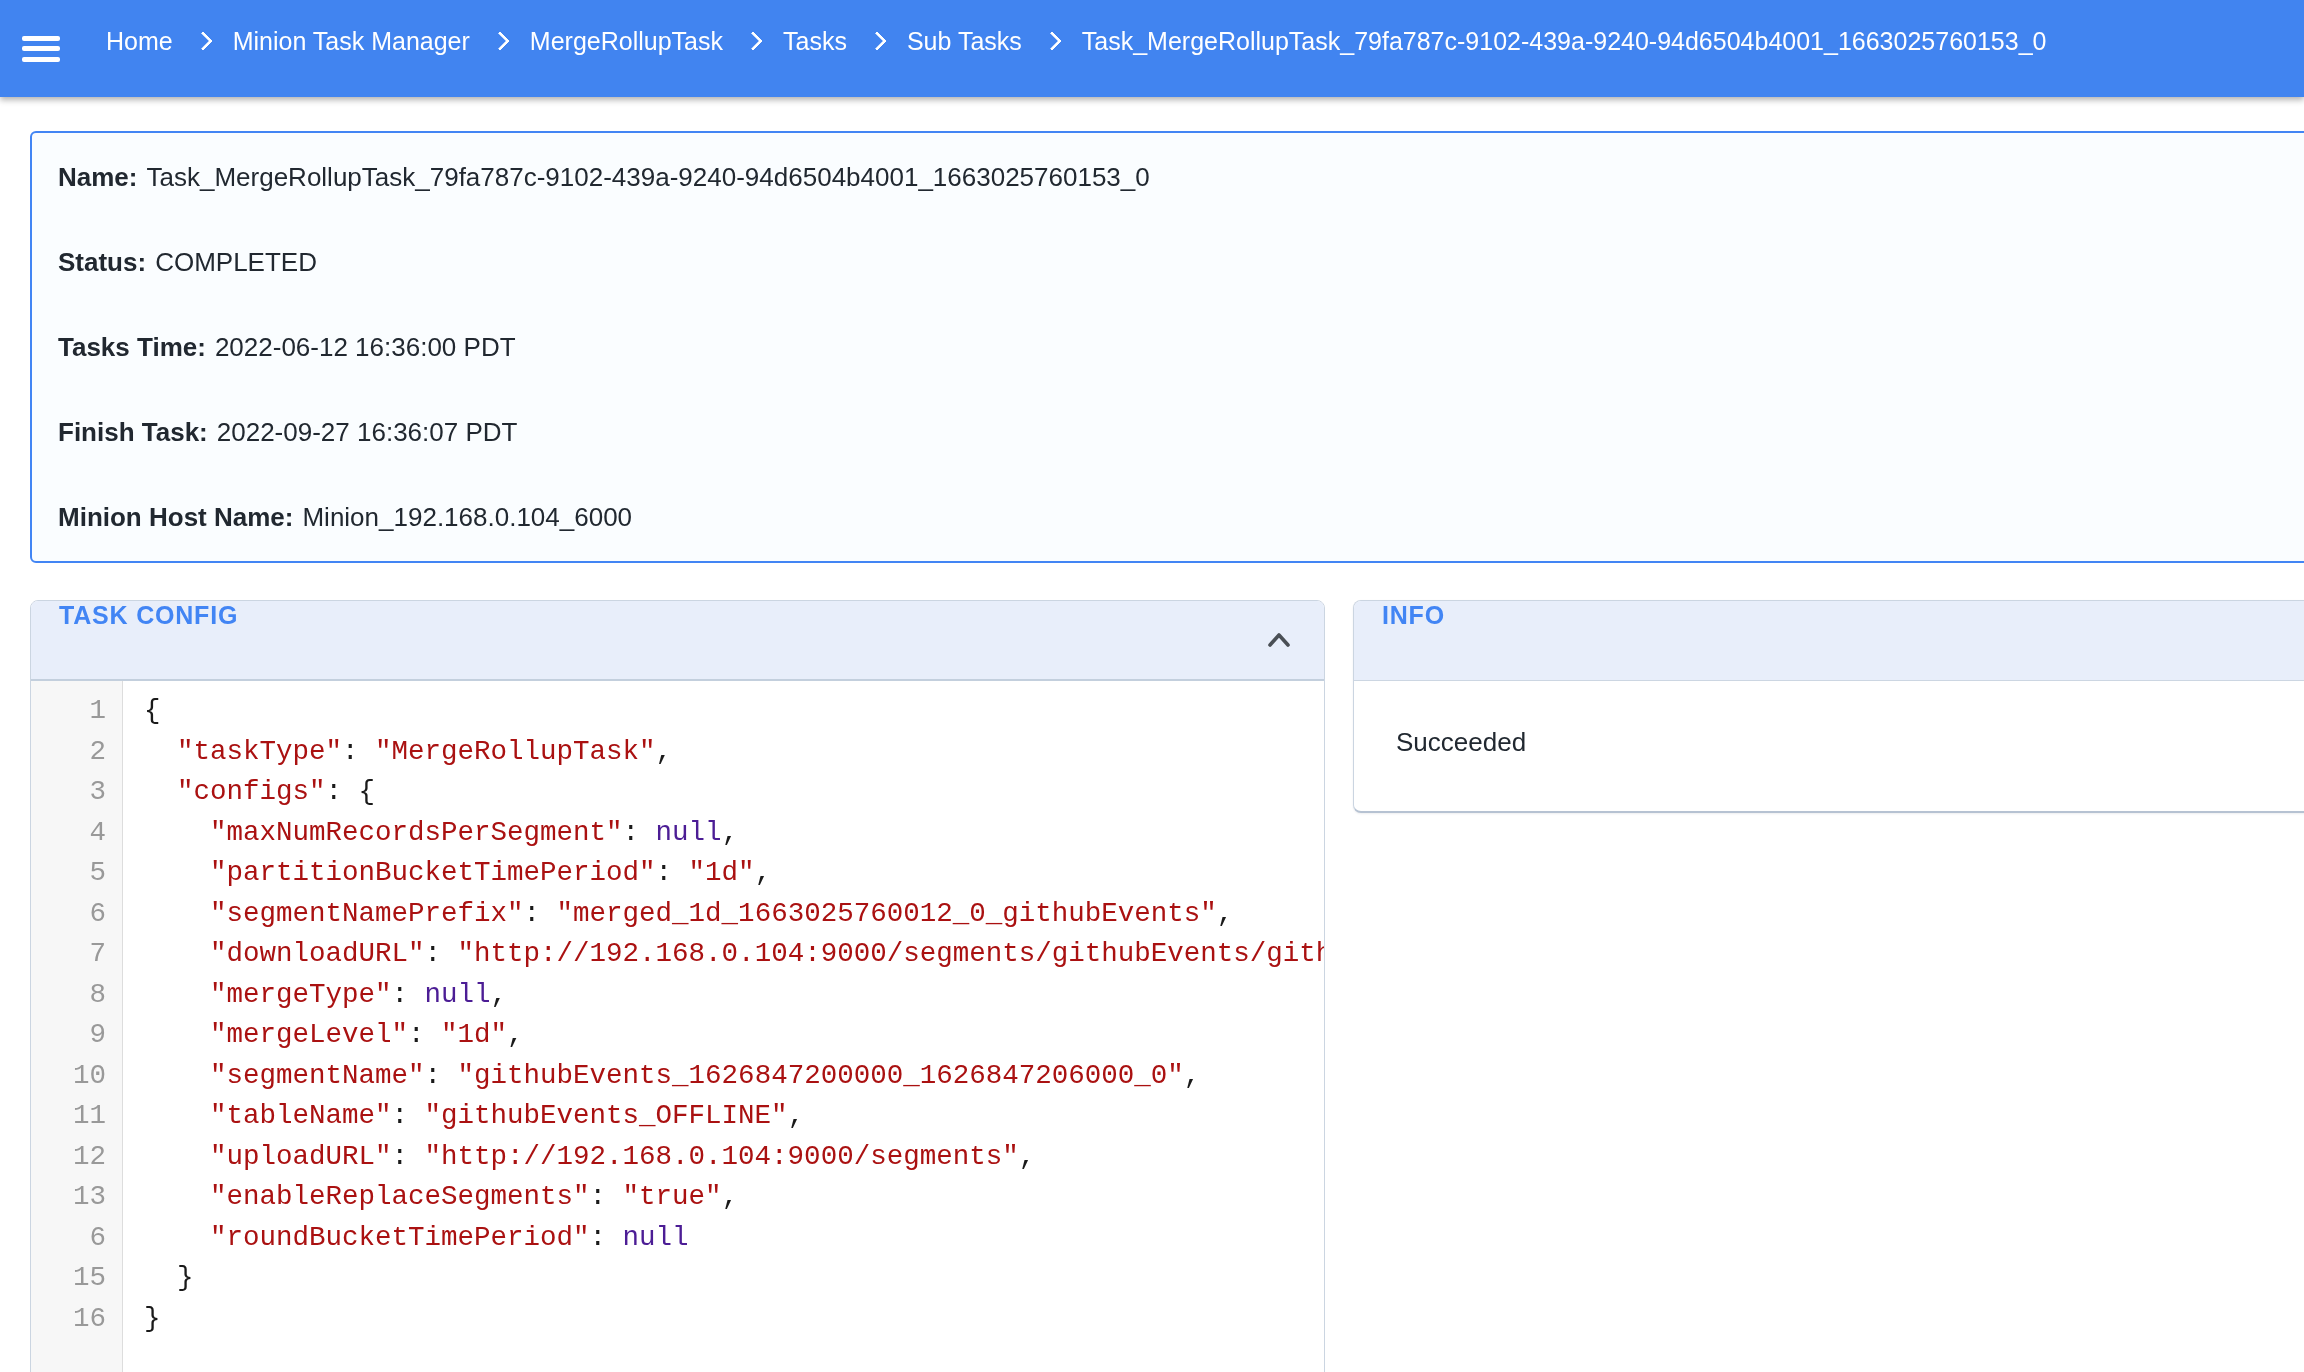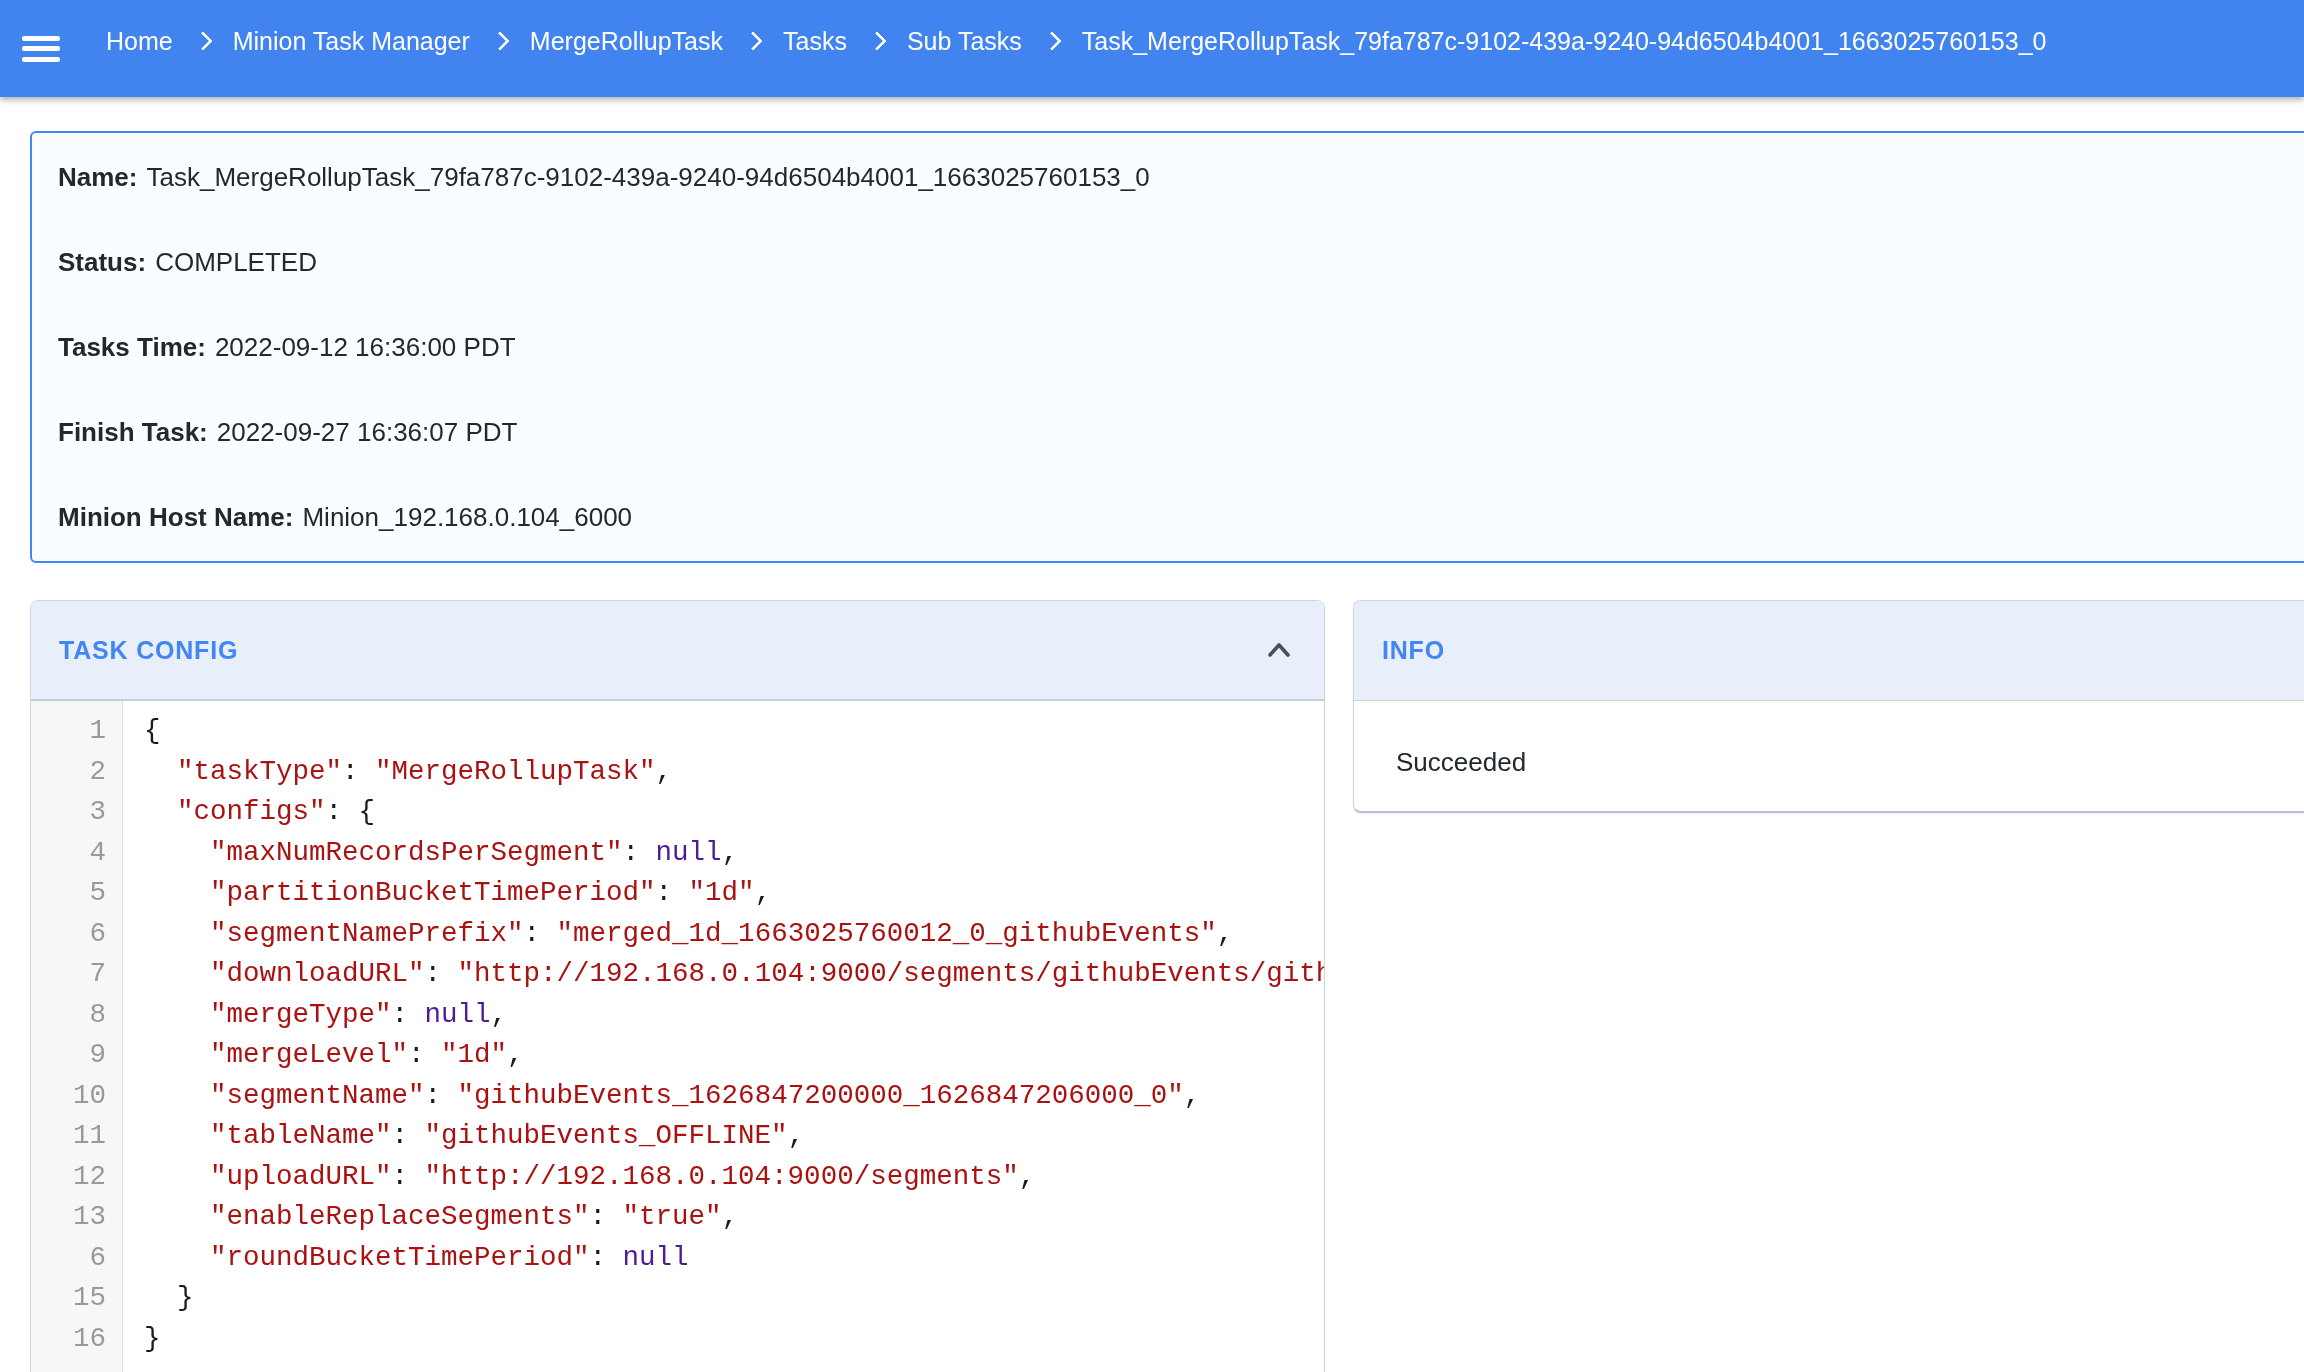--- a/index.html
+++ b/index.html
@@ -26,21 +26,21 @@
     position:absolute;left:30px;top:131px;width:2400px;height:432px;box-sizing:border-box;
     background:#fafdff;border:2px solid #4285f4;border-radius:6px;
     padding:28px 0 0 26px;
   }
   .detail-row{font-size:26px;line-height:32px;margin-bottom:53px;}
   .detail-label{font-weight:700;margin-right:9px;}
   .detail-value{font-weight:400;}
   
   .panel{background:#fff;border:1px solid #cbd5e1;border-radius:8px;box-sizing:border-box;overflow:hidden;}
   .panel-header{
-    height:100px;background:#e8eefa;display:flex;align-items:center;justify-content:space-between;
+    height:80px;background:#e8eefa;display:flex;justify-content:space-between;
     padding:0 30px 0 28px;box-sizing:border-box;border-bottom:2px solid #c3cfdd;
   }
   .panel-title{color:#4285f4;font-size:25px;font-weight:700;letter-spacing:.8px;}
   .collapse-btn{background:none;border:none;padding:0;cursor:pointer;display:flex;align-items:center;}
   .taskconfig{position:absolute;left:30px;top:600px;width:1295px;height:830px;}
   .infopanel{position:absolute;left:1353px;top:600px;width:1020px;height:213px;
     border-bottom-width:2px;border-bottom-color:#b6c2d2;box-shadow:0 1px 2px rgba(20,40,70,.08);}
   .info-body{height:123px;display:flex;align-items:center;padding-left:42px;font-size:26px;color:#212830;}
   
   .code-area{display:flex;height:742px;background:#fff;font-family:"Liberation Mono","DejaVu Sans Mono",monospace;
@@ -73,21 +73,21 @@
       <span class="crumb-sep" data-interactable="false"></span>
       <span class="crumb" data-interactable="true">Sub Tasks</span>
       <span class="crumb-sep" data-interactable="false"></span>
       <span class="crumb" data-interactable="false">Task_MergeRollupTask_79fa787c-9102-439a-9240-94d6504b4001_1663025760153_0</span>
     </nav>
 </div>
 
 <section class="details-panel" data-interactable="false">
     <div class="detail-row" data-interactable="false"><span class="detail-label" data-interactable="false">Name:</span><span class="detail-value" data-interactable="false">Task_MergeRollupTask_79fa787c-9102-439a-9240-94d6504b4001_1663025760153_0</span></div>
     <div class="detail-row" data-interactable="false"><span class="detail-label" data-interactable="false">Status:</span><span class="detail-value" data-interactable="false">COMPLETED</span></div>
-    <div class="detail-row" data-interactable="false"><span class="detail-label" data-interactable="false">Tasks Time:</span><span class="detail-value" data-interactable="false">2022-09-12 16:36:00 PDT</span></div>
+    <div class="detail-row" data-interactable="false"><span class="detail-label" data-interactable="false">Tasks Time:</span><span class="detail-value" data-interactable="false">2022-06-12 16:36:00 PDT</span></div>
     <div class="detail-row" data-interactable="false"><span class="detail-label" data-interactable="false">Finish Task:</span><span class="detail-value" data-interactable="false">2022-09-27 16:36:07 PDT</span></div>
     <div class="detail-row" data-interactable="false"><span class="detail-label" data-interactable="false">Minion Host Name:</span><span class="detail-value" data-interactable="false">Minion_192.168.0.104_6000</span></div>
   </section>
 
 <section class="panel taskconfig" data-interactable="false">
   <div class="panel-header" data-interactable="true">
     <span class="panel-title" data-interactable="false">TASK CONFIG</span>
     <button class="collapse-btn" data-interactable="true" aria-label="collapse">
       <svg width="30" height="24" viewBox="0 0 30 24" data-interactable="false">
         <polyline points="6,17 15,7 24,17" fill="none" stroke="#4a4f55" stroke-width="3.6" stroke-linecap="round" stroke-linejoin="round"></polyline>

